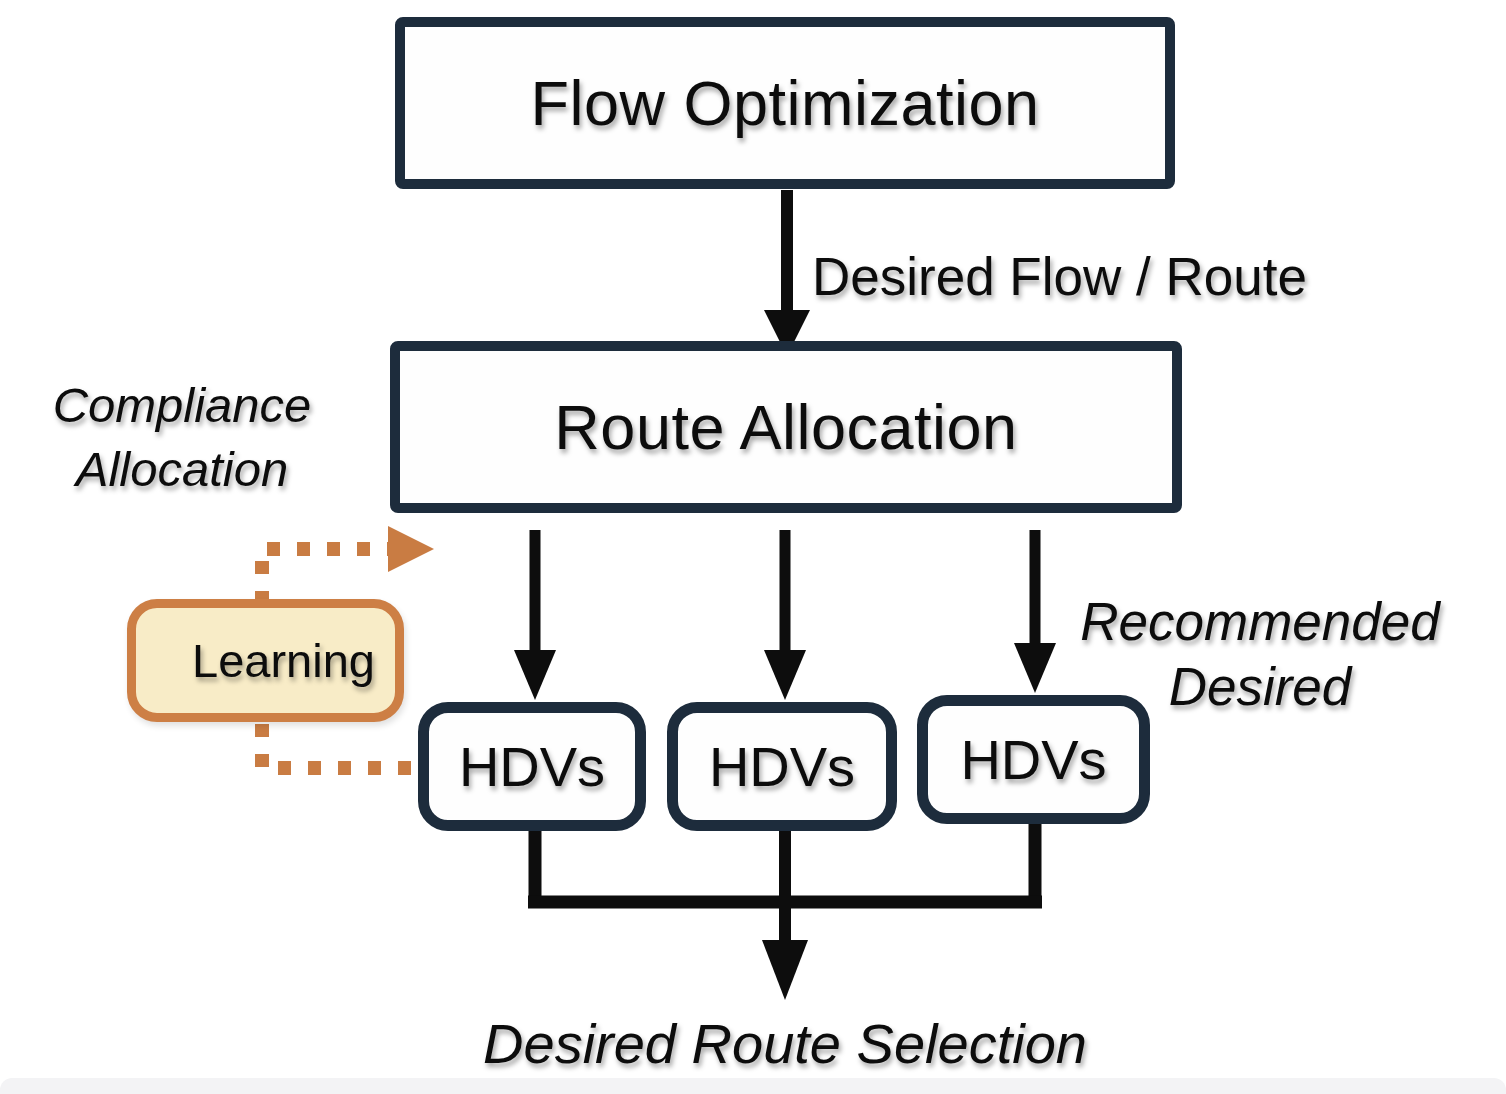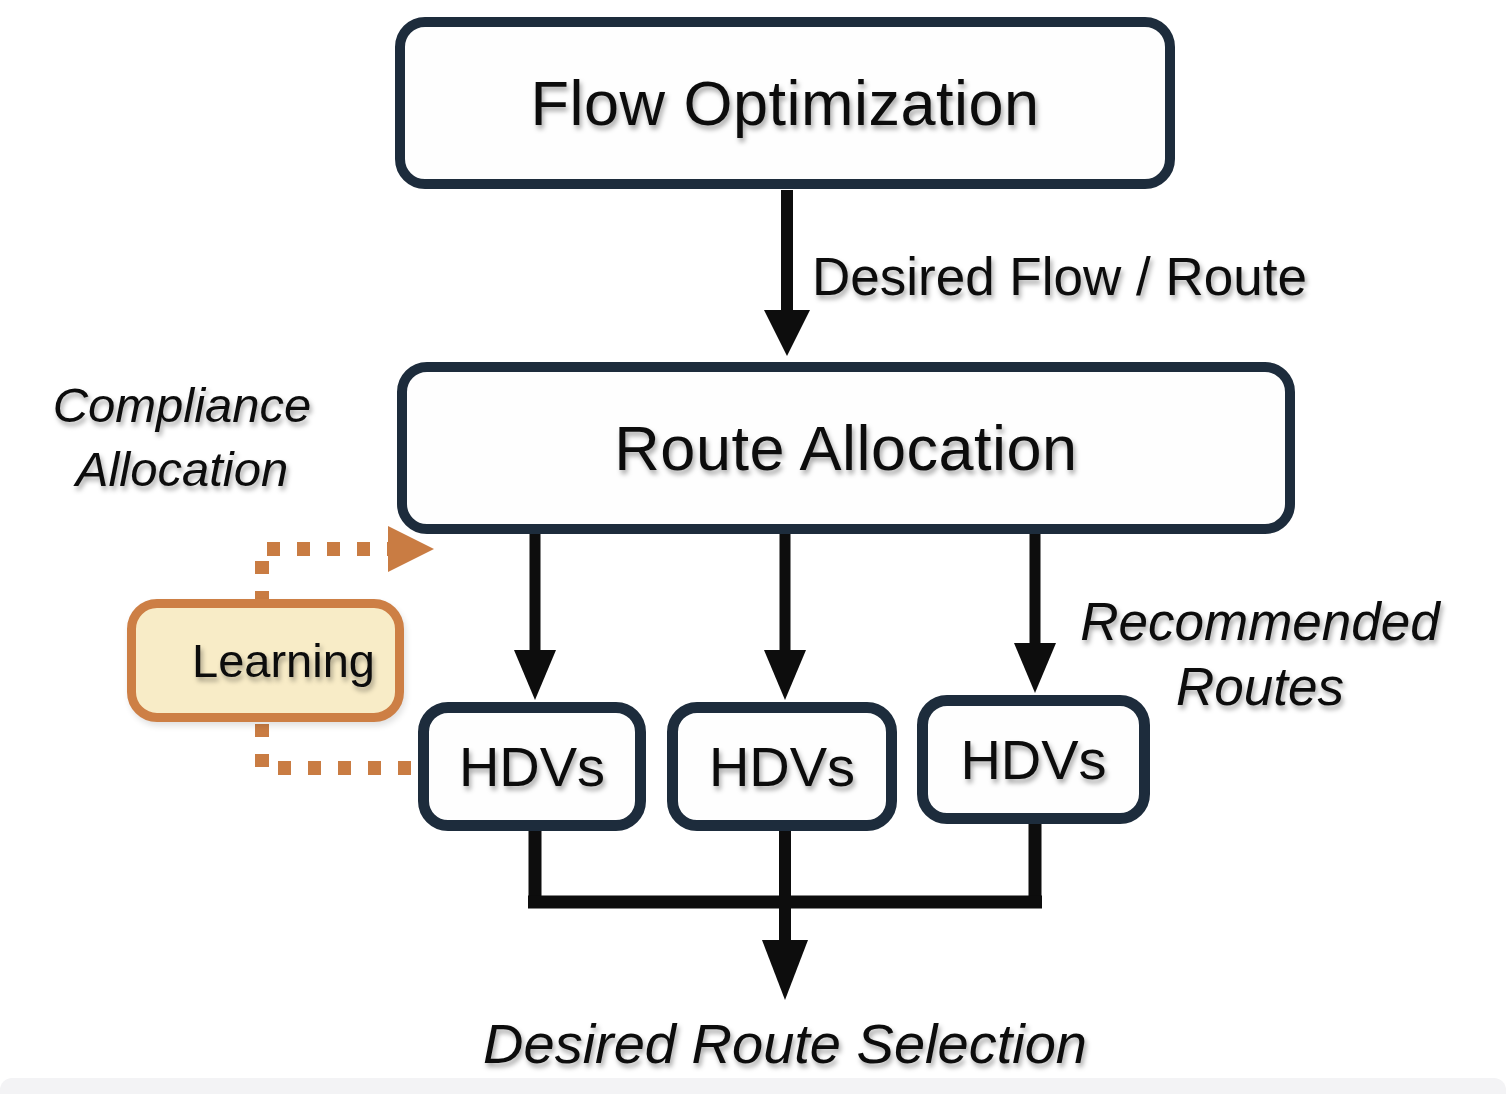--- a/index.html
+++ b/index.html
@@ -27,21 +27,21 @@
     align-items: center;
     justify-content: center;
     background: #fefefe;
     border: 10px solid #1d2c3c;
     box-sizing: border-box;
     color: #0c0c0c;
     text-shadow: 2px 4px 5px rgba(0,0,0,0.35);
     white-space: nowrap;
   }
   .node-main {
-    border-radius: 30px;
+    border-radius: 8px;
     font-size: 63px;
     letter-spacing: 0.5px;
   }
   .node-hdv {
     border-radius: 30px;
     border-width: 11px;
     font-size: 56px;
     align-items: center;
   }
   .node-learning {
@@ -60,21 +60,21 @@
   }
   .flow-label-center {
     text-align: center;
     font-style: italic;
   }
   #label-desired-flow     { left: 812px; top: 246px; font-size: 53px; }
   #label-compliance       { left: 8px;   top: 374px; width: 348px; font-size: 49px; line-height: 1.3; }
   #label-recommended      { left: 1056px; top: 552px; width: 408px; font-size: 53px; line-height: 1.22; margin-top: 38px; }
   #label-actual-route     { left: 433px; top: 1011px; width: 704px; font-size: 56px; }
   #box-flow-optimization  { left: 395px; top: 17px;  width: 780px; height: 172px; }
-  #box-route-allocation   { left: 390px; top: 362px; width: 898px; height: 172px; margin-left: 7px; }
+  #box-route-allocation   { left: 390px; top: 341px; width: 792px; height: 172px; }
   #box-learning           { left: 127px; top: 599px; width: 277px; height: 123px; }
   #box-hdv-1              { left: 418px; top: 702px; width: 228px; height: 129px; }
   #box-hdv-2              { left: 667px; top: 702px; width: 230px; height: 129px; }
   #box-hdv-3              { left: 917px; top: 695px; width: 233px; height: 129px; }
   #bottom-bar {
     position: absolute;
     left: 0; top: 1078px;
     width: 1506px; height: 16px;
     background: #f3f3f5;
     border-radius: 12px 12px 0 0;
@@ -149,20 +149,20 @@
 
   <div class="flow-label" id="label-desired-flow">Desired Flow / Route</div>
 
   <div class="flow-label flow-label-center" id="label-compliance">
     <div>Compliance</div>
     <div>Allocation</div>
   </div>
 
   <div class="flow-label flow-label-center" id="label-recommended">
     <div>Recommended</div>
-    <div>Routes</div>
+    <div>Desired</div>
   </div>
 
   <div class="flow-label flow-label-center" id="label-actual-route">Desired Route Selection</div>
 
   <div id="bottom-bar"></div>
 
 </div>
 
 </body></html>

